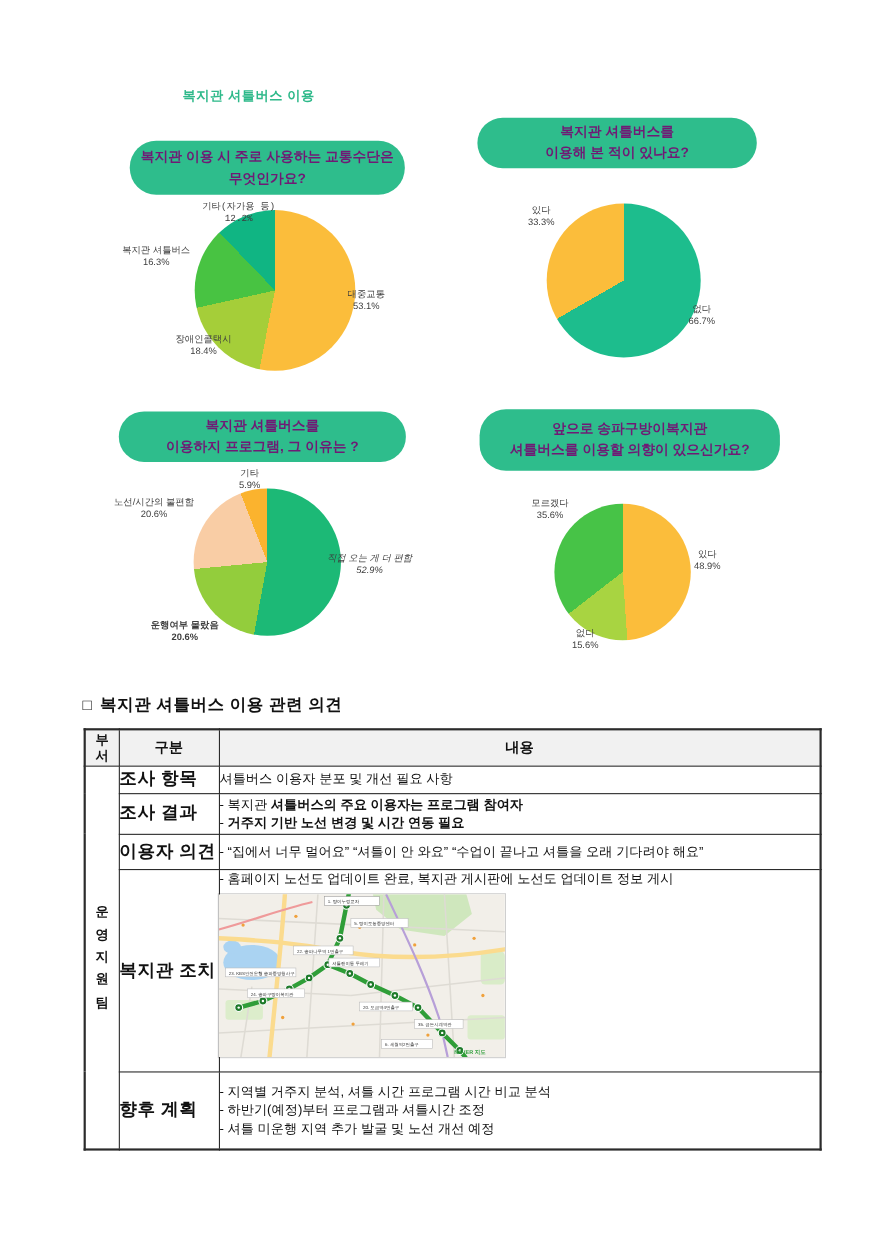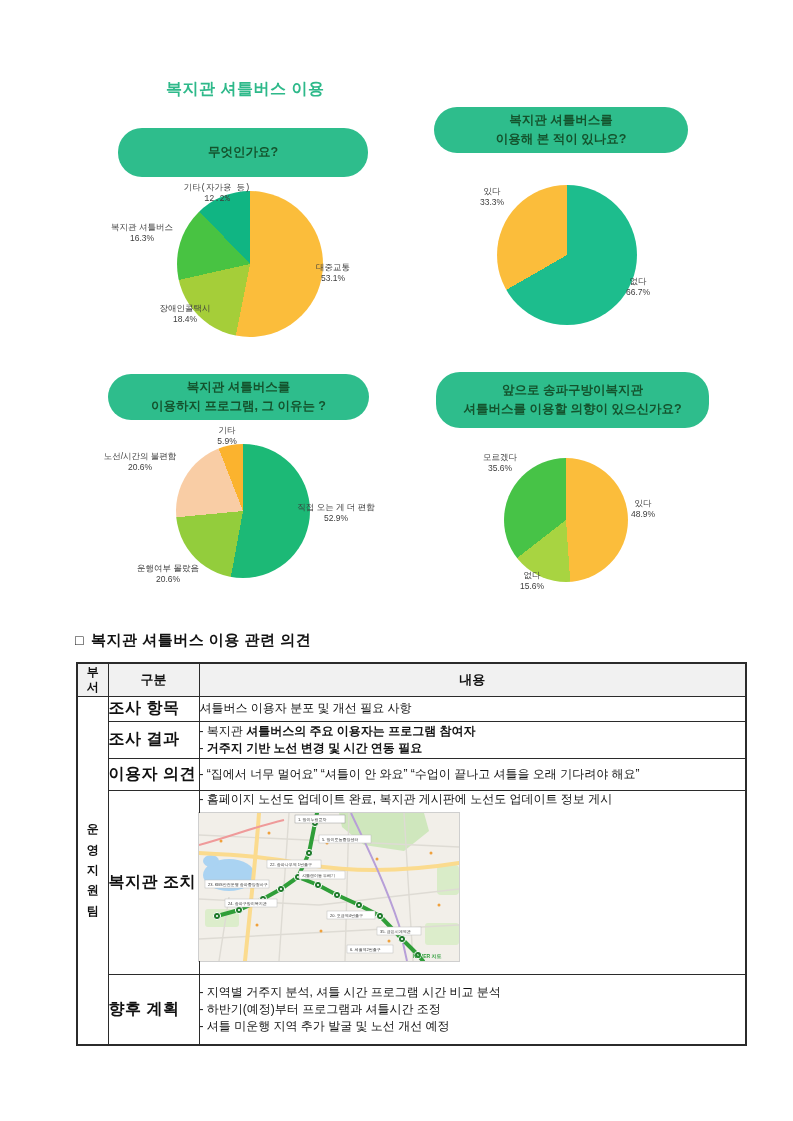--- a/index.html
+++ b/index.html
@@ -2,23 +2,23 @@
 <html><head>
 <meta charset="utf-8">
 <style>
   html,body{margin:0;padding:0;}
   body{
     width:793px;height:1121px;position:relative;background:#ffffff;
     font-family:"Liberation Sans","DejaVu Sans",sans-serif;color:#222;
     overflow:hidden;
   }
   .abs{position:absolute;}
-  .page-title{font-size:16px;font-weight:bold;letter-spacing:0.5px;}
+  .page-title{font-size:12px;font-weight:bold;letter-spacing:0.5px;}
   .banner{
-    border-radius:24px;color:#14532d;font-weight:bold;font-size:12.5px;line-height:1.55;
+    border-radius:24px;color:#701a75;font-weight:bold;font-size:12.5px;line-height:1.55;
     display:flex;flex-direction:column;justify-content:center;align-items:center;text-align:center;
   }
   .pie{border-radius:50%;}
   .pielabel{
     position:absolute;transform:translate(-50%,-50%);text-align:center;
     font-size:8.5px;color:#3d3d3d;line-height:1.3;white-space:nowrap;
   }
   .pielabel .nm,.pielabel .pc{display:block;}
   .section-title{font-size:15px;font-weight:bold;color:#111;letter-spacing:0.5px;}
   .section-title .bullet{margin-right:7px;font-size:14px;}
@@ -39,20 +39,21 @@
   .r4{height:184px;}
   .r5{height:71px;}
   .mapwrap{margin:4px 0 0 -2px;width:260px;height:148px;border:1px solid #cfcfcf;}
 </style>
 </head>
 <body>
 
 <div class="abs page-title" style="left: 166px; top: 79px; color: rgb(46, 185, 138);">복지관 셔틀버스 이용</div>
 
 <div class="abs banner" style="left: 118px; top: 128px; width: 250px; height: 49px; background: rgb(46, 189, 140);">
+  <div>복지관 이용 시 주로 사용하는 교통수단은</div>
   <div>무엇인가요?</div>
 </div>
 <div class="abs banner" style="left: 434px; top: 107px; width: 254px; height: 46px; background: rgb(46, 189, 140);">
   <div>복지관 셔틀버스를</div>
   <div>이용해 본 적이 있나요?</div>
 </div>
 <div class="abs banner" style="left: 108px; top: 374px; width: 261px; height: 46px; background: rgb(46, 189, 140);">
   <div>복지관 셔틀버스를</div>
   <div>이용하지 프로그램, 그 이유는 ?</div>
 </div>
@@ -93,25 +94,25 @@
 </div>
 
 <div class="pielabel" style="left:227px;top:436px;">
   <span class="nm">기타</span>
   <span class="pc">5.9%</span>
 </div>
 <div class="pielabel" style="left:140px;top:462px;">
   <span class="nm">노선/시간의 불편함</span>
   <span class="pc">20.6%</span>
 </div>
-<div class="pielabel" style="left:336px;top:513px;">
+<div class="pielabel" style="left:336px;top:513px;font-style:italic;">
   <span class="nm">직접 오는 게 더 편함</span>
   <span class="pc">52.9%</span>
 </div>
-<div class="pielabel" style="left:168px;top:574px;">
+<div class="pielabel" style="left:168px;top:574px;font-weight:bold;">
   <span class="nm">운행여부 몰랐음</span>
   <span class="pc">20.6%</span>
 </div>
 
 <div class="pielabel" style="left:500px;top:463px;">
   <span class="nm">모르겠다</span>
   <span class="pc">35.6%</span>
 </div>
 <div class="pielabel" style="left:643px;top:509px;">
   <span class="nm">있다</span>

